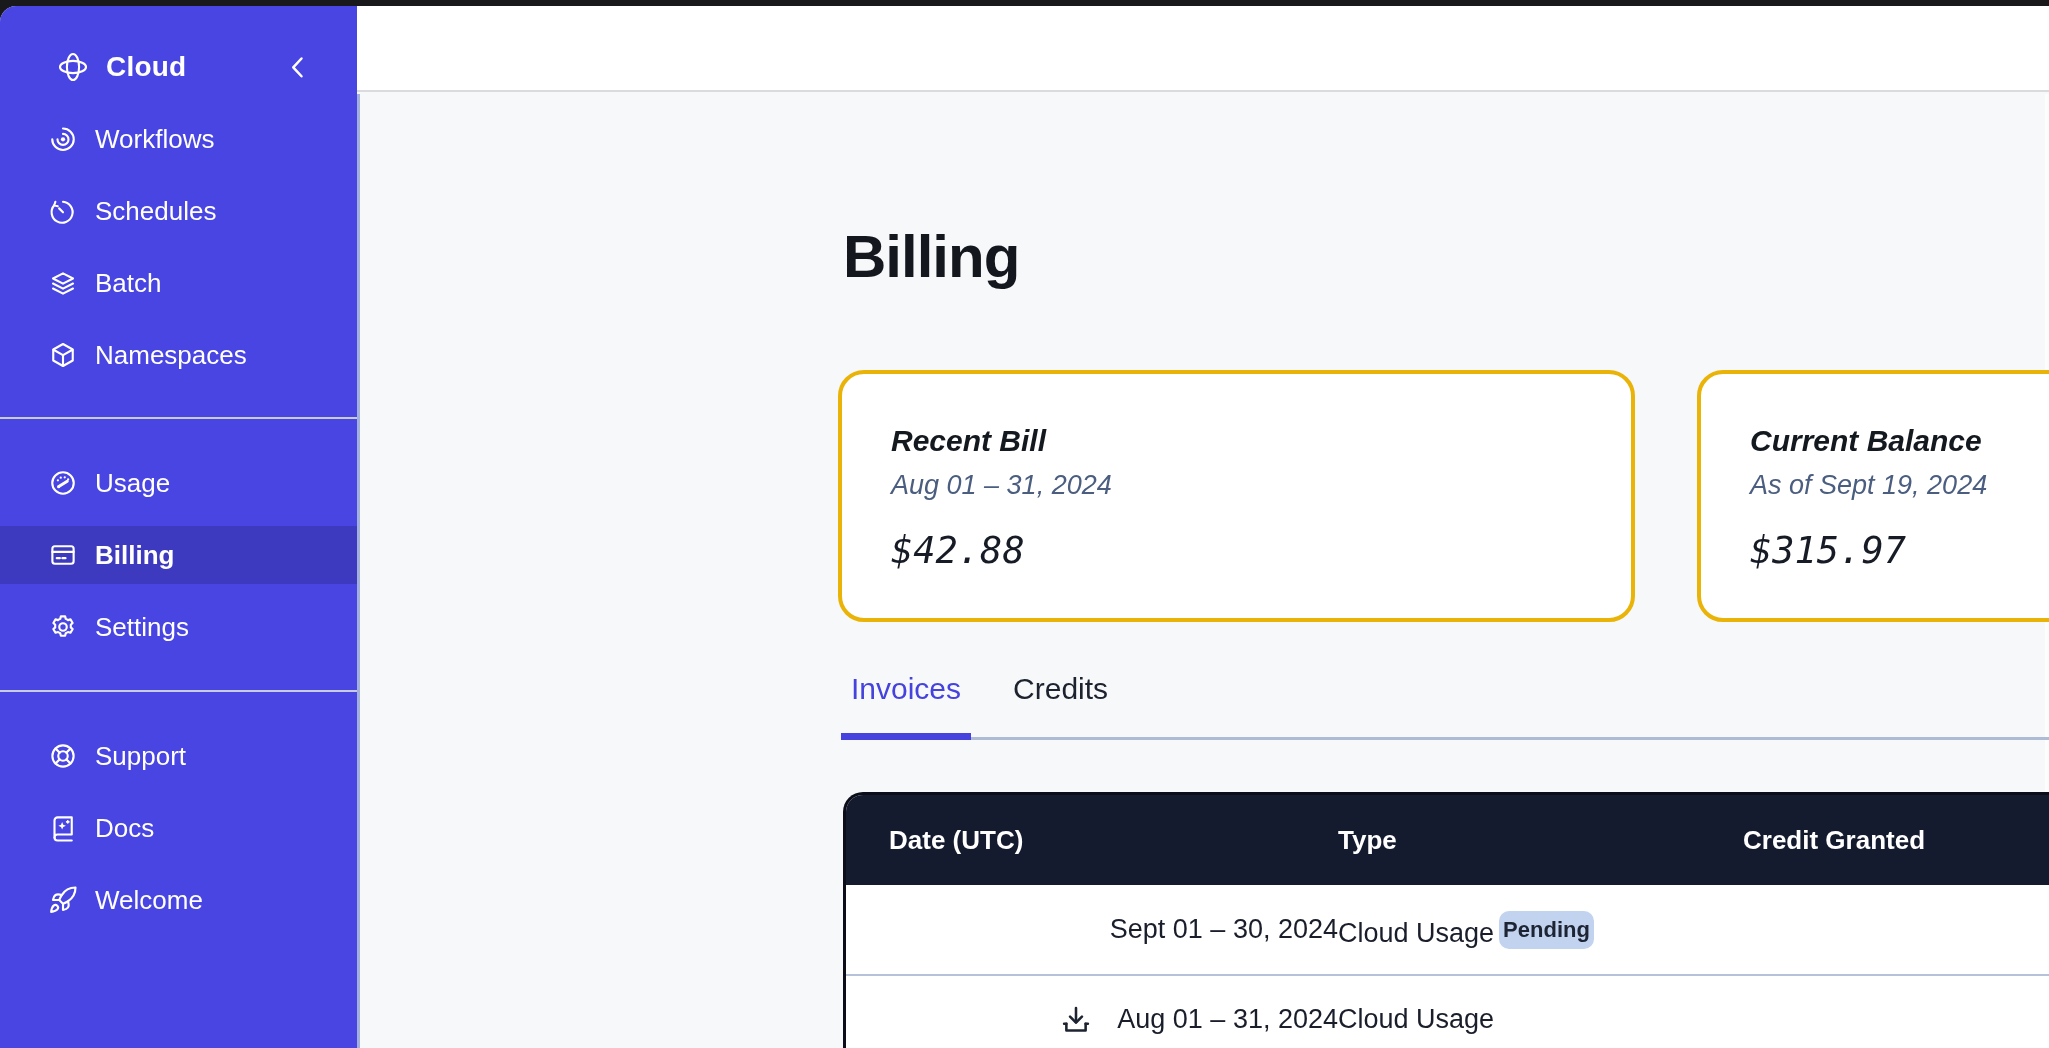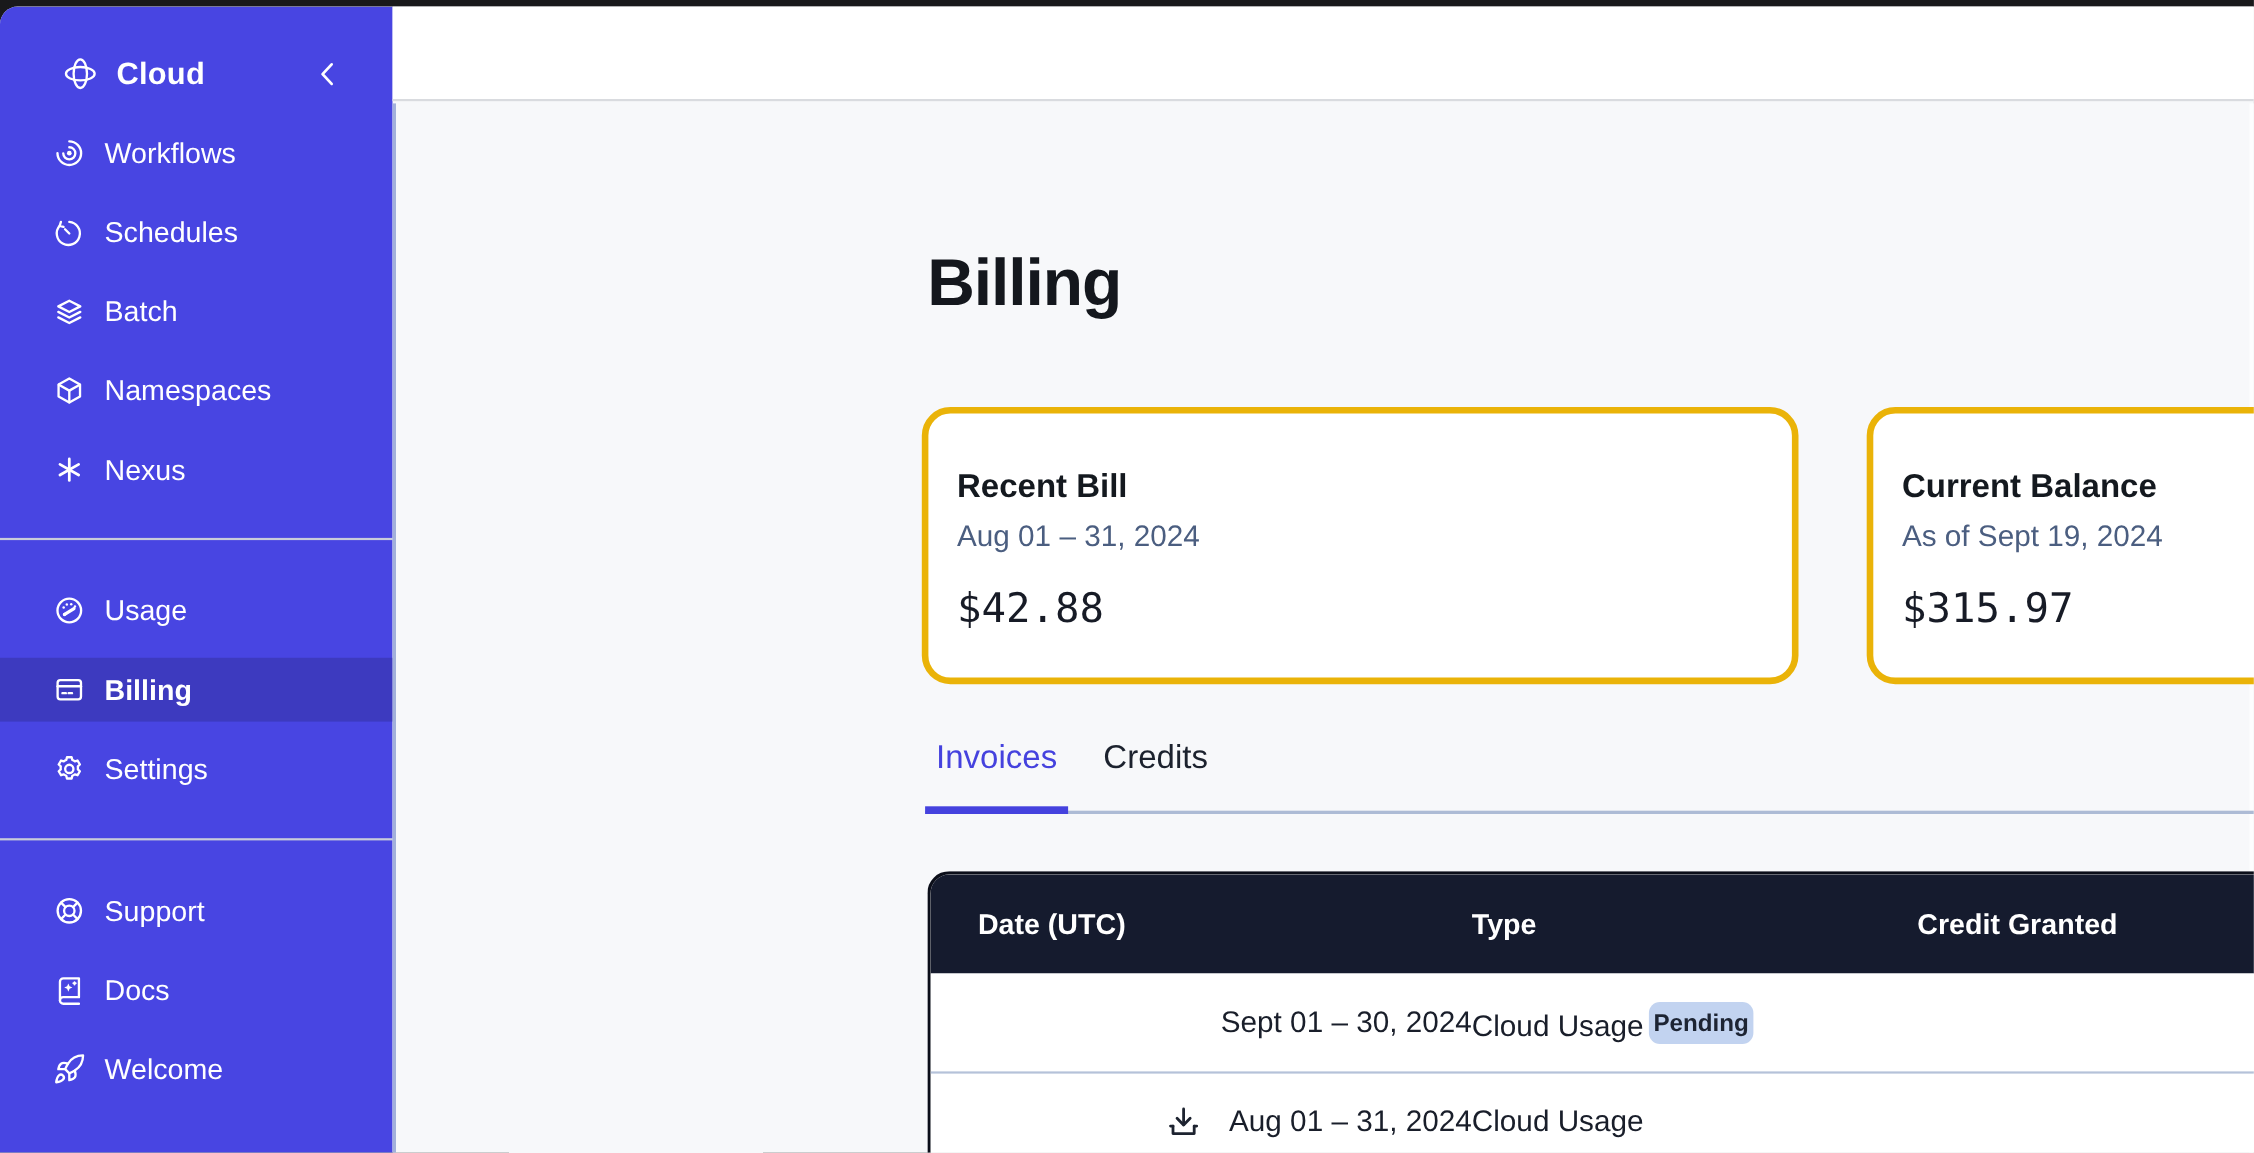--- a/index.html
+++ b/index.html
@@ -61,35 +61,35 @@
     position: absolute; right: 0; top: 88px; bottom: 0; width: 4px; background: #fdfdfe;
   }
   .page-title {
     position: absolute; left: 486px; top: 216px;
     font-size: 60px; font-weight: 700; color: #14171d; letter-spacing: -1px;
   }
   .cards {
     position: absolute; left: 481px; top: 364px; display: flex; gap: 62px;
   }
   .card {
-    background: #fff; border: 6px solid #eab308; border-radius: 26px;
-    width: 797px; height: 252px; padding: 50px 26px;
+    background: #fff; border: 4px solid #eab308; border-radius: 26px;
+    width: 797px; height: 252px; padding: 50px 49px; font-style: italic;
   }
   .card.balance-card { width: 540px; }
   .card-title { font-size: 30px; font-weight: 700; color: #14191f; }
   .card-period { font-size: 27px; color: #4b5e80; margin-top: 12px; }
   .card-amount {
     font-family: "DejaVu Sans Mono", monospace; font-size: 37px;
     color: #171b26; margin-top: 28px;
   }
 
   .tab-track {
     position: absolute; left: 484px; right: 0; top: 731px; height: 3px; background: #adbbd5;
   }
-  .tabs { position: absolute; left: 484px; top: 666px; display: flex; gap: 22px; }
+  .tabs { position: absolute; left: 484px; top: 666px; display: flex; gap: 32px; }
   .tab {
     font-size: 30px; color: #1c222e; padding: 0 10px 27px; cursor: pointer;
     border-bottom: 7px solid transparent; background: none; border-top: none;
     border-left: none; border-right: none; font-family: inherit;
   }
   .tab.active { color: #4542de; border-bottom-color: #4542de; font-weight: 400; }
 
   .invoice-table {
     position: absolute; left: 486px; top: 786px; width: 1560px;
     border: 3px solid #0b0e19; border-bottom: none;
@@ -171,30 +171,20 @@
       </div>
       <div class="nav-item">
         <span class="n-icon">
           <svg class="ic" viewBox="0 0 24 24">
             <path d="M12 3.2 L19.8 7.6 V16.4 L12 20.8 L4.2 16.4 V7.6 Z"></path>
             <path d="M4.4 7.8 L12 12.1 L19.6 7.8"></path>
             <path d="M12 12.1 V20.6"></path>
           </svg>
         </span>
         <span>Namespaces</span>
-      </div>
-      <div class="nav-item">
-        <span class="n-icon">
-          <svg class="ic" viewBox="0 0 24 24" style="stroke-width:2">
-            <path d="M12 4.2 V19.8"></path>
-            <path d="M5.2 8.1 L18.8 15.9"></path>
-            <path d="M18.8 8.1 L5.2 15.9"></path>
-          </svg>
-        </span>
-        <span>Nexus</span>
       </div>
     </div>
 
     <div class="side-rule rule-1"></div>
 
     <div class="nav-group ng-2">
       <div class="nav-item">
         <span class="n-icon">
           <svg class="ic" viewBox="0 0 24 24">
             <circle cx="12" cy="12" r="8.6"></circle>

